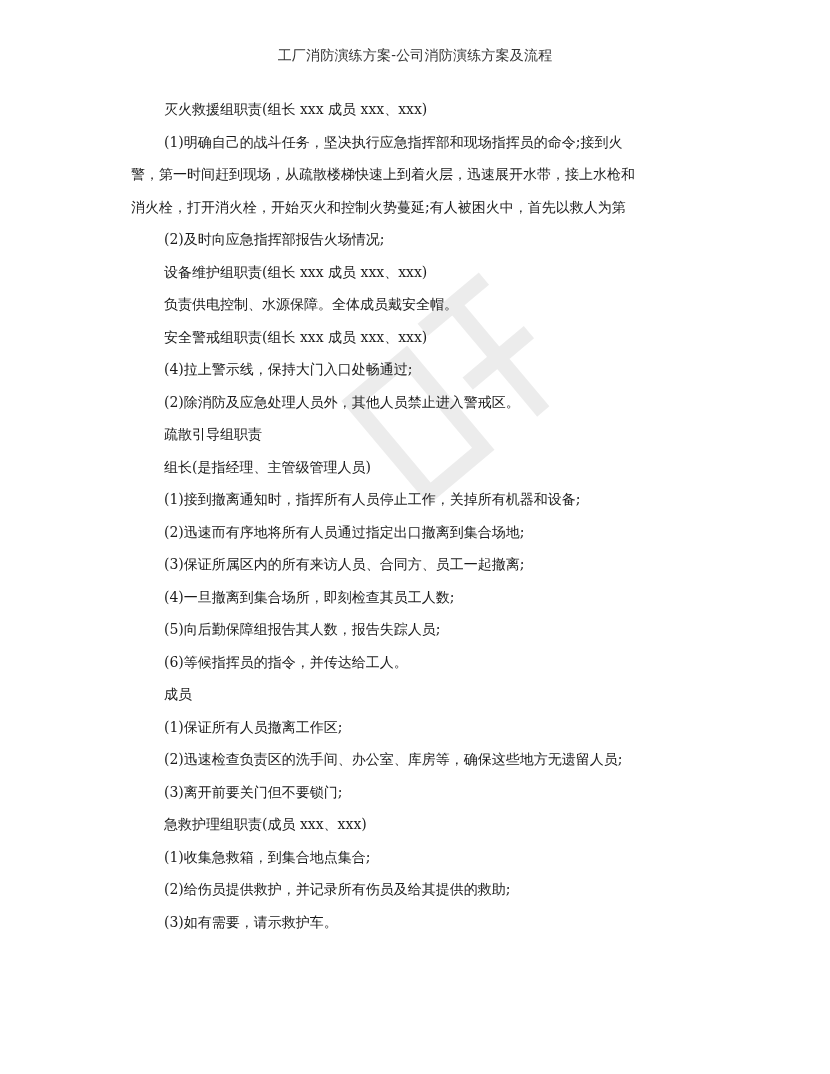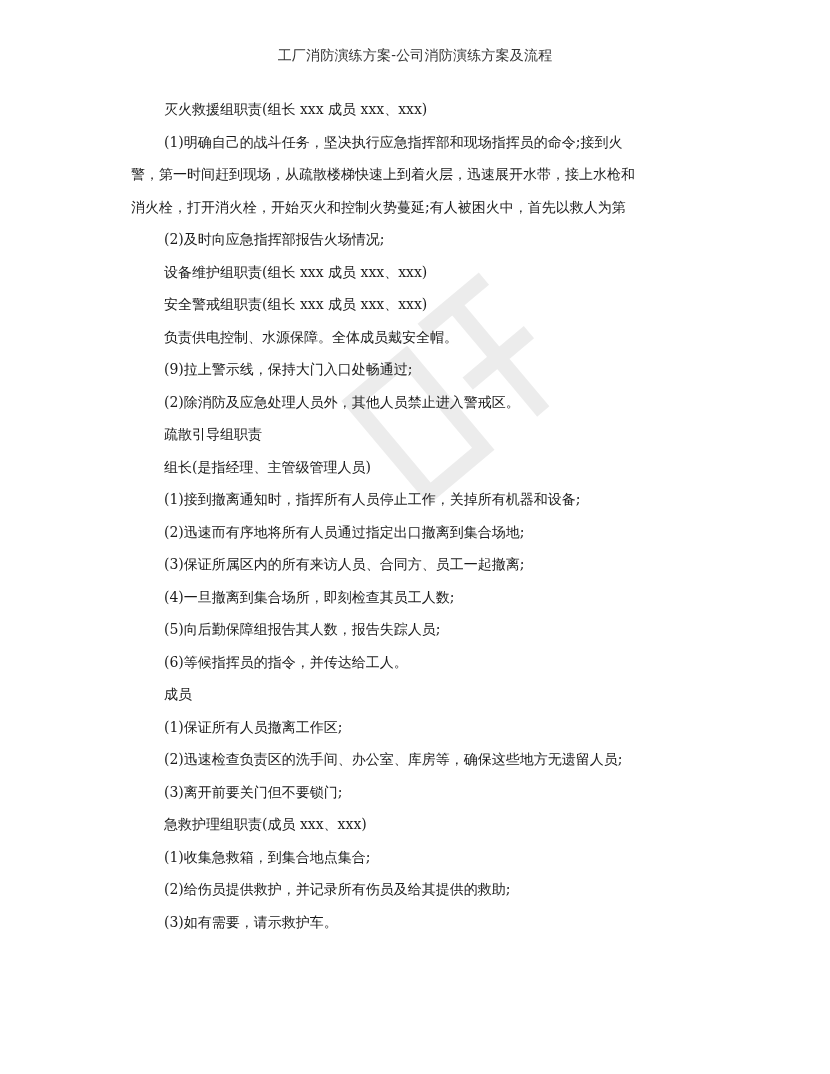--- a/index.html
+++ b/index.html
@@ -27,23 +27,23 @@
     </g>
   </svg>
 
   <div class="body" id="doc-body">
       <div class="line indent">灭火救援组职责(组长 xxx 成员 xxx、xxx)</div>
       <div class="line indent">(1)明确自己的战斗任务，坚决执行应急指挥部和现场指挥员的命令;接到火</div>
       <div class="line">警，第一时间赶到现场，从疏散楼梯快速上到着火层，迅速展开水带，接上水枪和</div>
       <div class="line">消火栓，打开消火栓，开始灭火和控制火势蔓延;有人被困火中，首先以救人为第</div>
       <div class="line indent">(2)及时向应急指挥部报告火场情况;</div>
       <div class="line indent">设备维护组职责(组长 xxx 成员 xxx、xxx)</div>
+      <div class="line indent">负责供电控制、水源保障。全体成员戴安全帽。</div>
       <div class="line indent">安全警戒组职责(组长 xxx 成员 xxx、xxx)</div>
-      <div class="line indent">负责供电控制、水源保障。全体成员戴安全帽。</div>
-      <div class="line indent">(9)拉上警示线，保持大门入口处畅通过;</div>
+      <div class="line indent">(4)拉上警示线，保持大门入口处畅通过;</div>
       <div class="line indent">(2)除消防及应急处理人员外，其他人员禁止进入警戒区。</div>
       <div class="line indent">疏散引导组职责</div>
       <div class="line indent">组长(是指经理、主管级管理人员)</div>
       <div class="line indent">(1)接到撤离通知时，指挥所有人员停止工作，关掉所有机器和设备;</div>
       <div class="line indent">(2)迅速而有序地将所有人员通过指定出口撤离到集合场地;</div>
       <div class="line indent">(3)保证所属区内的所有来访人员、合同方、员工一起撤离;</div>
       <div class="line indent">(4)一旦撤离到集合场所，即刻检查其员工人数;</div>
       <div class="line indent">(5)向后勤保障组报告其人数，报告失踪人员;</div>
       <div class="line indent">(6)等候指挥员的指令，并传达给工人。</div>
       <div class="line indent">成员</div>

